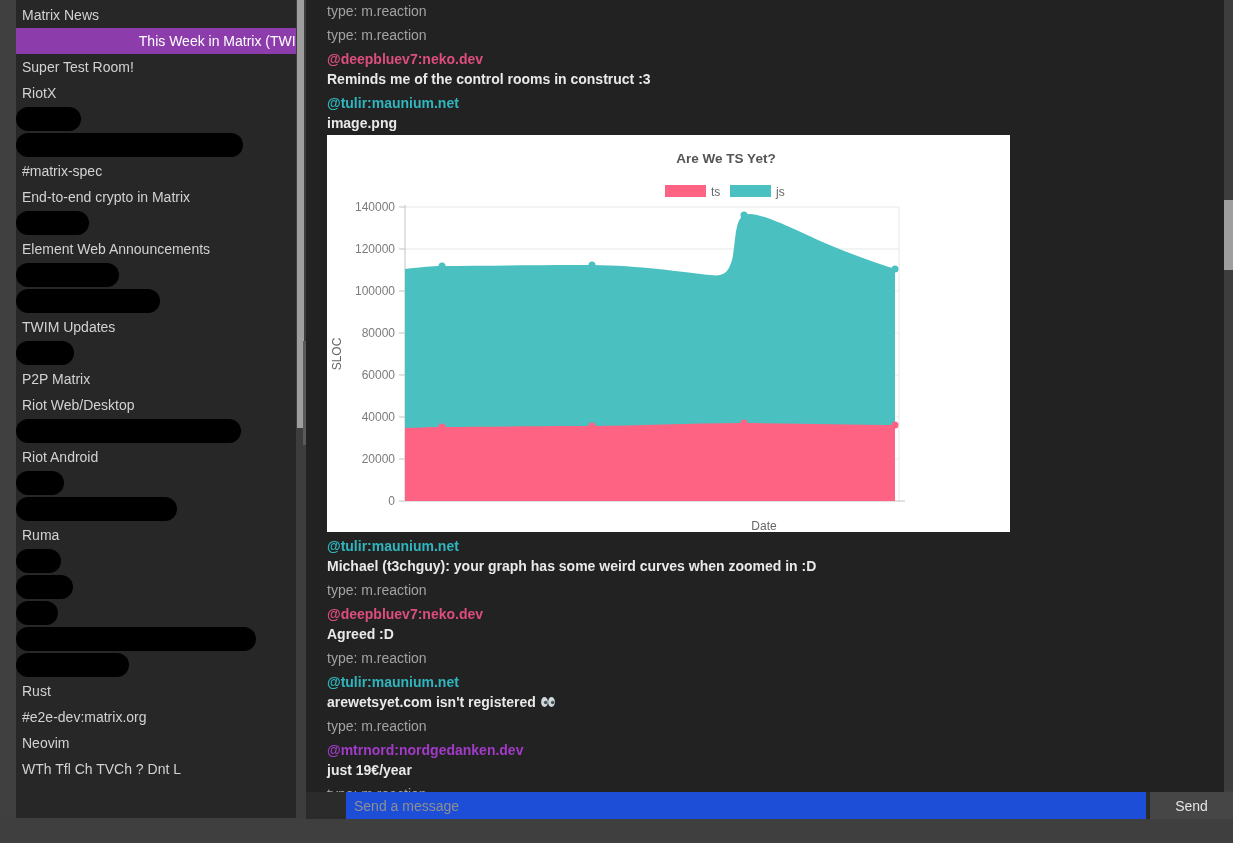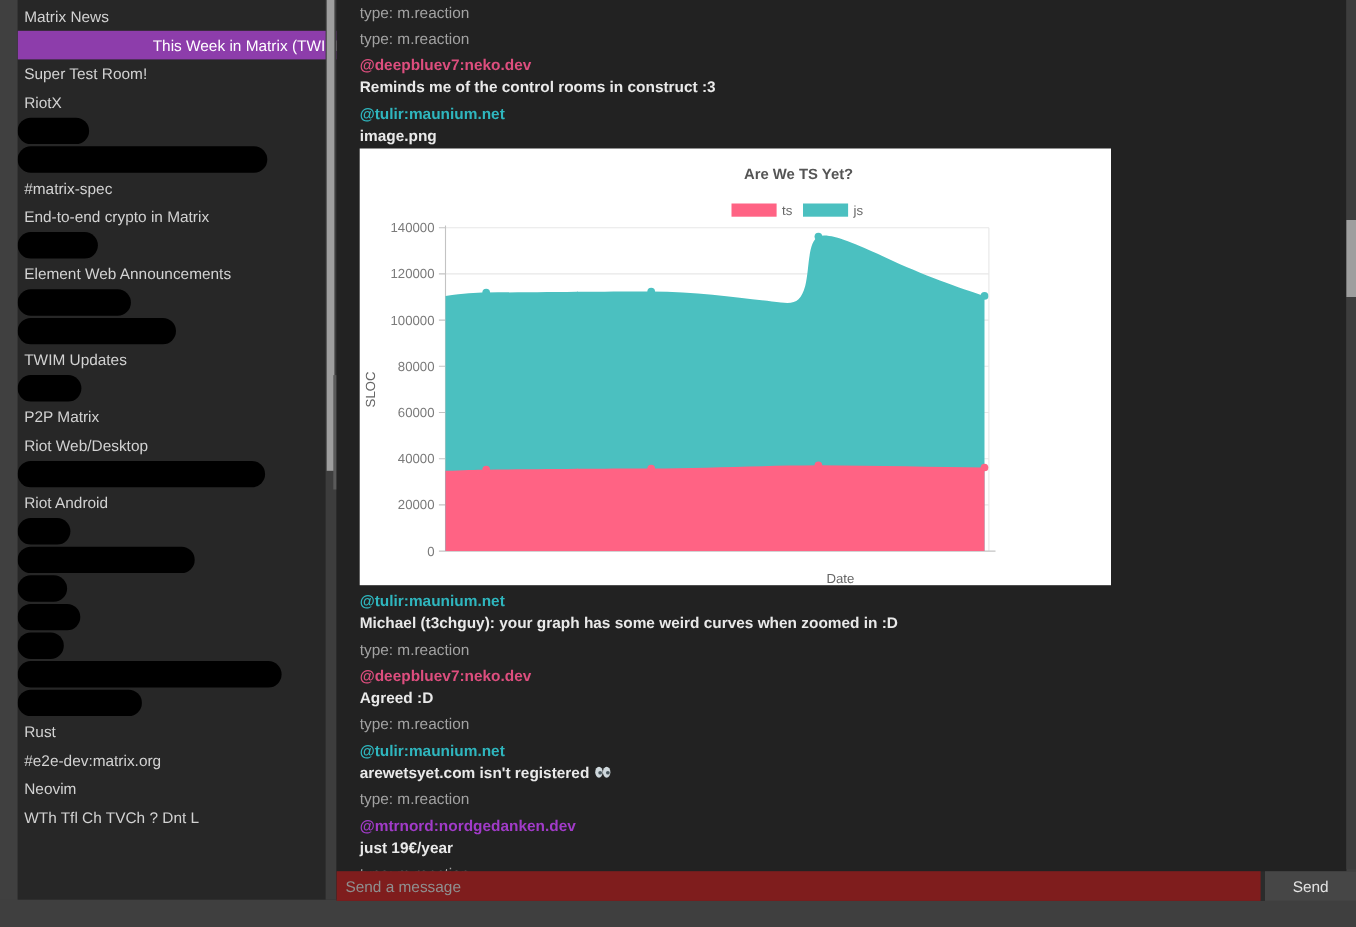--- a/index.html
+++ b/index.html
@@ -44,23 +44,24 @@
   .chart-figure svg{display:block;}
   
   .chat-track{position:absolute;left:1224px;top:0;width:9px;height:790px;background:#3d3d3d;}
   .chat-thumb{position:absolute;left:0;top:200px;width:9px;height:70px;background:#9e9e9e;}
   
   .composer{
     position:absolute;left:306px;top:792px;width:927px;height:27px;
     display:flex;align-items:stretch;background:#2b2b2b;
   }
   .composer input{
-    flex:1;background:#7f1d1d;border:none;outline:none;
+    flex:1;background:#1d4ed8;border:none;outline:none;
     color:#d8d8d8;font-size:14px;padding:0 8px;
     font-family:"Liberation Sans", sans-serif;
+    margin-left:40px;
   }
   .composer input::placeholder{color:#8f8f8f;}
   .send-btn{
     width:83px;margin-left:4px;background:#464646;border:none;
     color:#e4e4e4;font-size:14px;cursor:pointer;
     font-family:"Liberation Sans", sans-serif;
   }
   .bottom-band{position:absolute;left:0;top:818px;width:1233px;height:25px;background:#3f3f3f;}
   svg text{font-family:"Liberation Sans", sans-serif;}
 </style>
@@ -123,20 +124,23 @@
           <div class="blob" style="width: 225px;"></div>
         </div>
         <div class="room-row">
           <span class="room-label">Riot Android</span>
         </div>
         <div class="room-row">
           <div class="blob" style="width: 48px;"></div>
         </div>
         <div class="room-row">
           <div class="blob" style="width: 161px;"></div>
+        </div>
+        <div class="room-row">
+          <span class="room-label">Ruma</span>
         </div>
         <div class="room-row">
           <div class="blob" style="width: 45px;"></div>
         </div>
         <div class="room-row">
           <div class="blob" style="width: 57px;"></div>
         </div>
         <div class="room-row">
           <div class="blob" style="width: 42px;"></div>
         </div>

